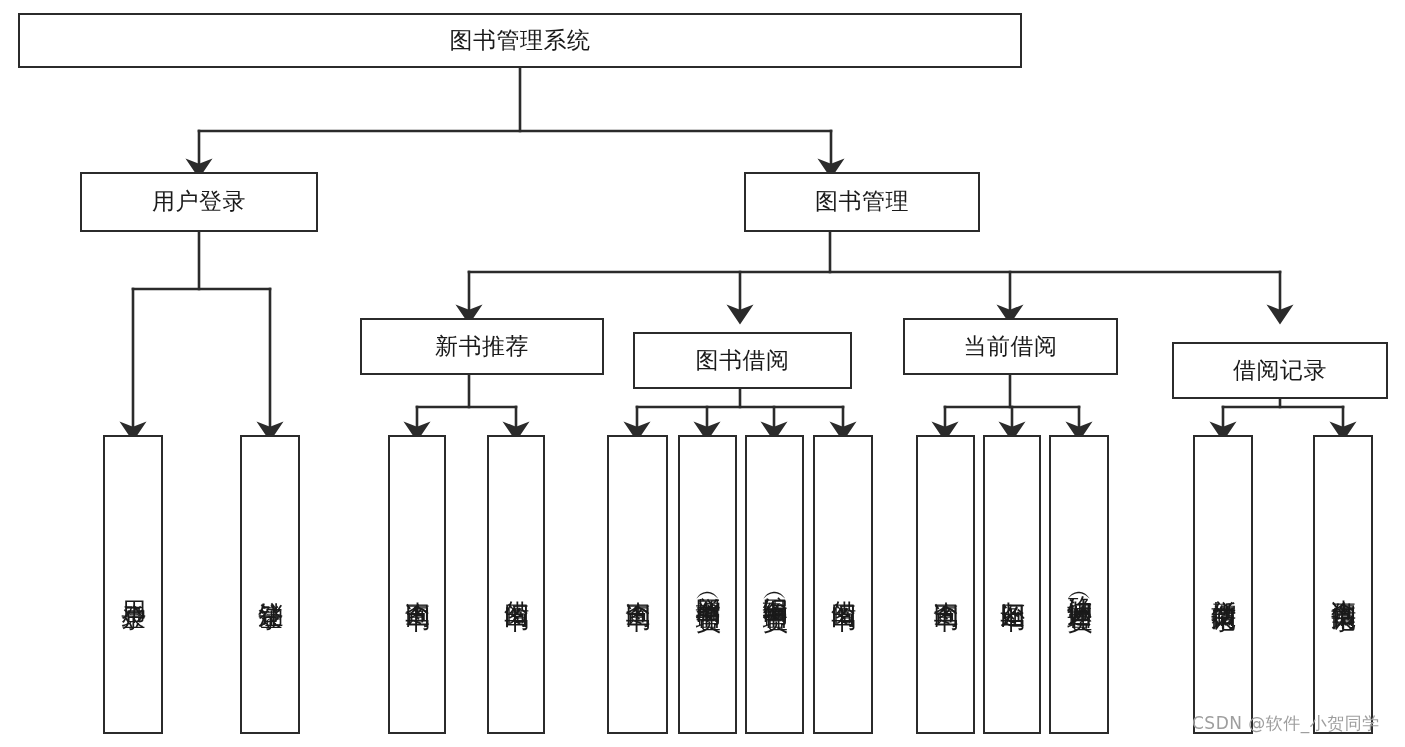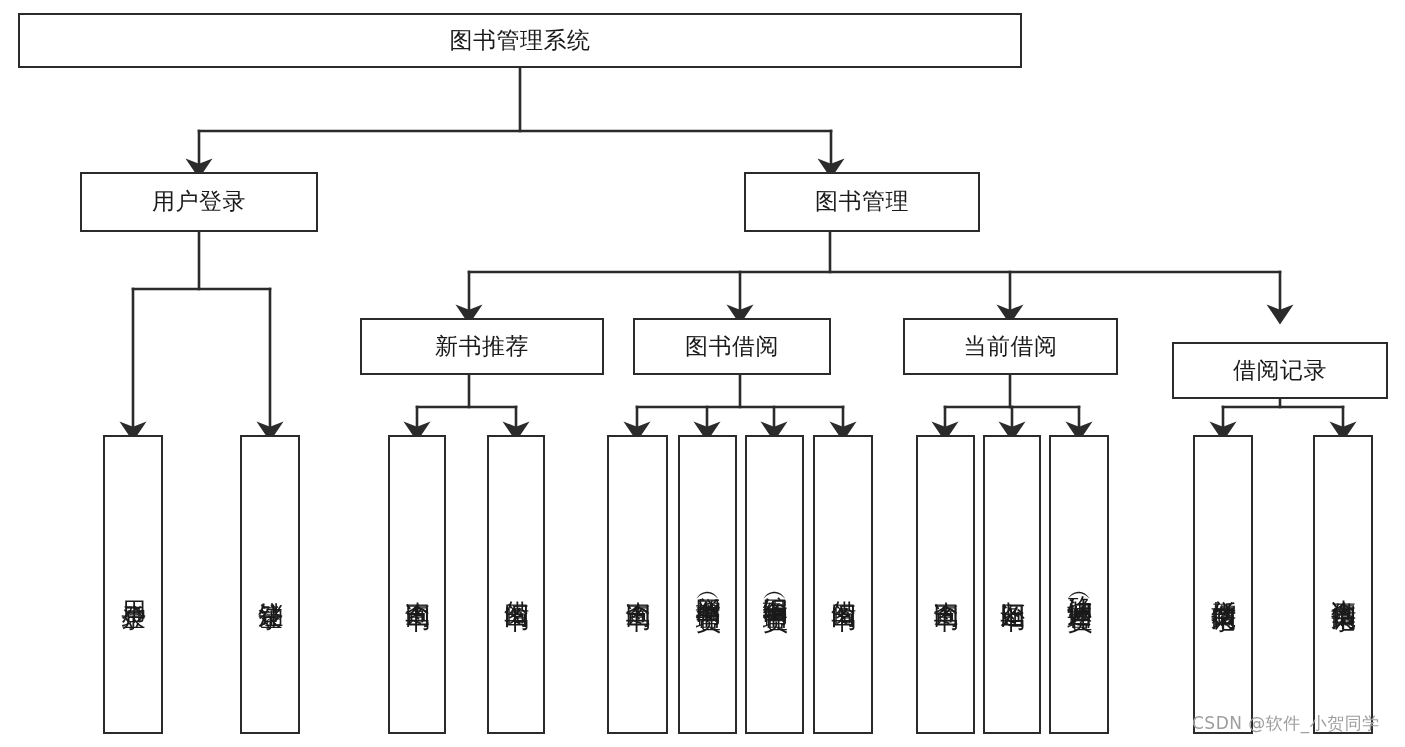--- a/index.html
+++ b/index.html
@@ -133,21 +133,21 @@
   <div class="node h" style="left:80px; top:172px; width:238px; height:60px;">
     <span class="lbl">用户登录</span>
   </div>
   <div class="node h" style="left:712px; top:172px; width:236px; height:60px;margin-left:32px;">
     <span class="lbl">图书管理</span>
   </div>
 
   <div class="node h" style="left:360px; top:318px; width:244px; height:57px;">
     <span class="lbl">新书推荐</span>
   </div>
-  <div class="node h" style="left:633px; top:318px; width:198px; height:57px;">
+  <div class="node h" style="left:633px; top:332px; width:219px; height:57px;">
     <span class="lbl">图书借阅</span>
   </div>
   <div class="node h" style="left:903px; top:318px; width:215px; height:57px;">
     <span class="lbl">当前借阅</span>
   </div>
   <div class="node h" style="left:1172px; top:318px; width:216px; height:57px;margin-top:24px;">
     <span class="lbl">借阅记录</span>
   </div>
 
   <div class="node v" style="left:103px; top:435px; width:60px; height:299px;">

